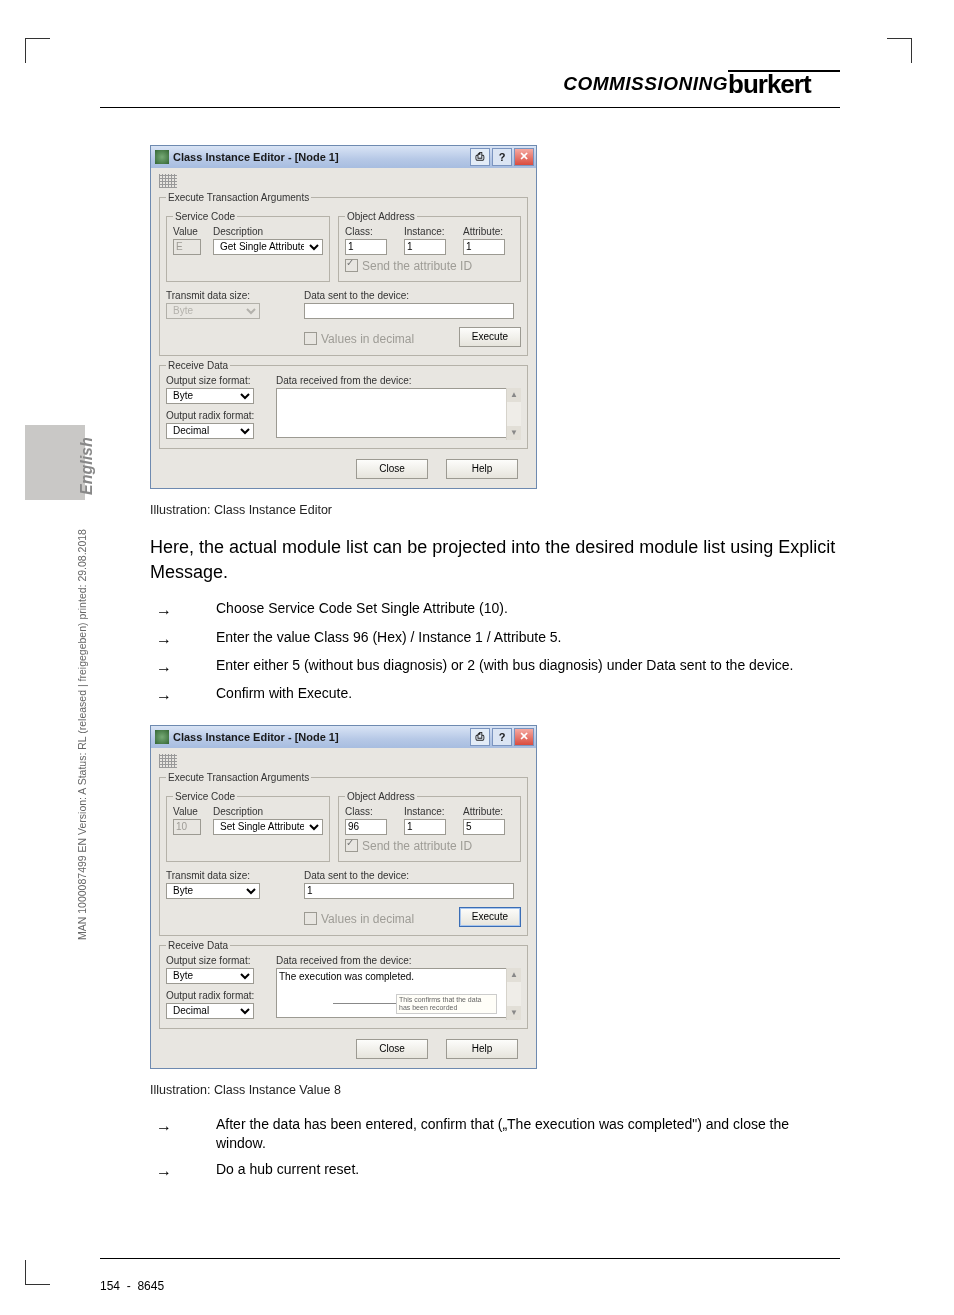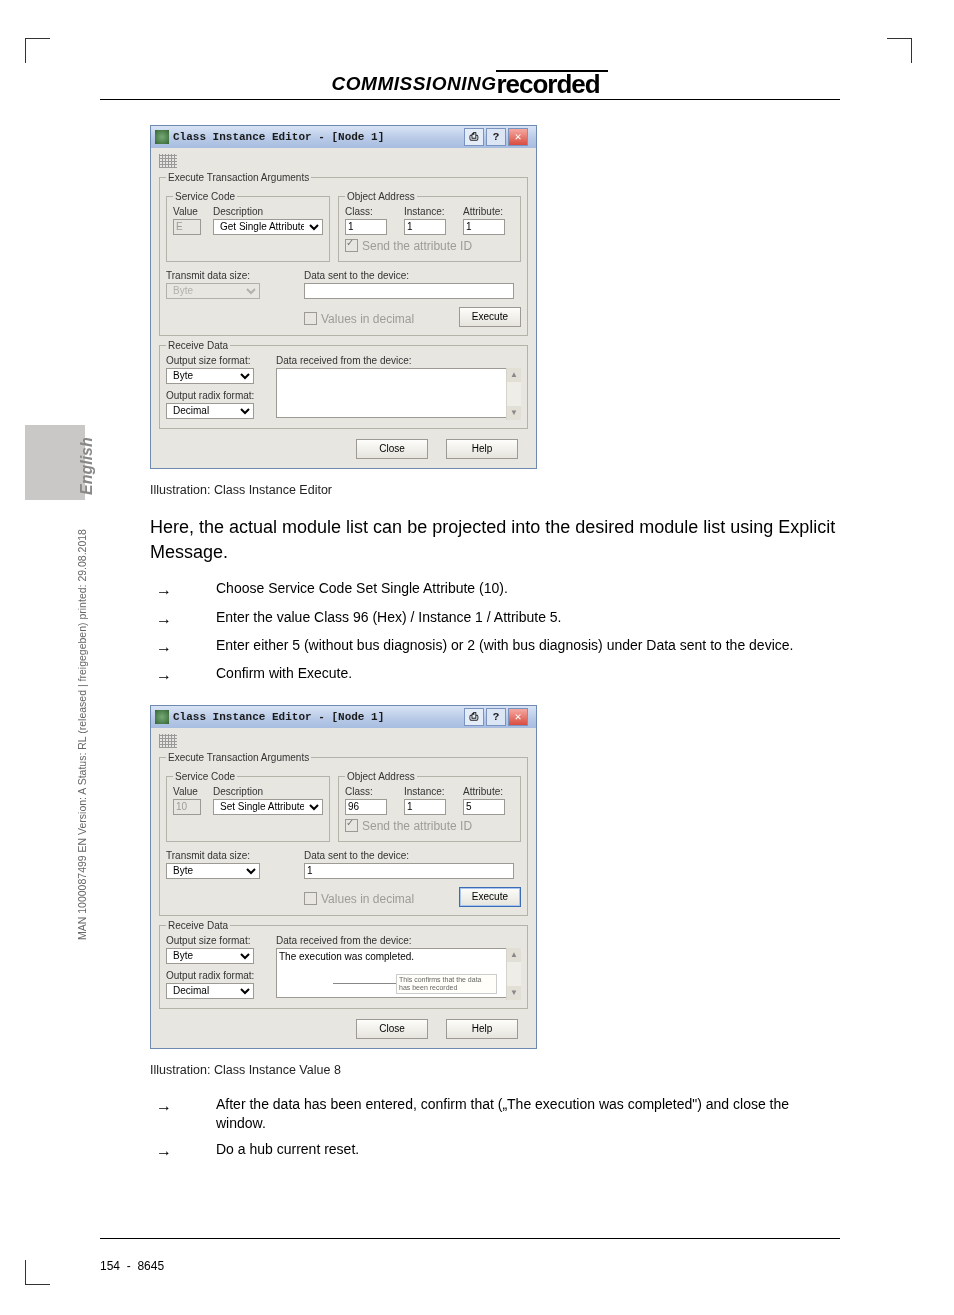--- a/index.html
+++ b/index.html
@@ -34,25 +34,25 @@
     border-bottom: 1px solid #333;
   }
   .page {
     position: absolute;
     left: 100px;
     top: 70px;
     width: 740px;
   }
   .header {
     display: flex;
-    justify-content: center;
+    justify-content: flex-end;
     align-items: flex-end;
     border-bottom: 1.5px solid #000;
-    padding-bottom: 4px;
-    margin-bottom: 25px;
+    padding-bottom: 12px;
+    margin-bottom: 37px;
   }
   .header-title {
     font-weight: bold;
     font-style: italic;
     font-size: 19px;
     letter-spacing: 0.5px;
   }
   .logo {
     font-family: Arial, sans-serif;
     font-weight: bold;
@@ -91,23 +91,22 @@
     font-family: Tahoma, Arial, sans-serif;
     font-size: 10px;
     margin-bottom: 2px;
   }
   .titlebar {
     height: 22px;
     background: linear-gradient(#d9e4f5,#b6c8e6 60%,#a7bde0);
     color: #1a1a1a;
     display: flex;
     align-items: center;
-    padding: 0 8px 0 4px;
+    padding: 0 2px 0 4px;
     font-size: 11px;
-    font-family: Liberation Mono, monospace;
   }
   .titlebar-icon {
     width: 14px; height: 14px;
     background: radial-gradient(#7a7,#363);
     margin-right: 4px;
   }
   .titlebar-text { font-weight: bold; flex: 1;}
   .tbtn {
     width: 18px; height: 16px;
     margin-left: 2px;
@@ -229,21 +228,21 @@
 
 <div class="sidetab"></div>
 <div class="sidetab-text">English</div>
 <div class="vertical-code">MAN 1000087499 EN Version: A  Status: RL (released | freigegeben)  printed: 29.08.2018</div>
 
 <div class="page">
   <div class="header">
     <div class="header-title">COMMISSIONING</div>
     <div style="line-height:0.8;">
       <div style="border-top:2px solid #000; width:112px; margin-bottom:2px;"></div>
-      <span class="logo">recorded</span>
+      <span class="logo">burkert</span>
     </div>
   </div>
 
   <div class="content">
 
     <div class="dialog">
       <div class="titlebar">
         <div class="titlebar-icon"></div>
         <div class="titlebar-text">Class Instance Editor - [Node 1]</div>
         <div class="tbtn print">⎙</div>

